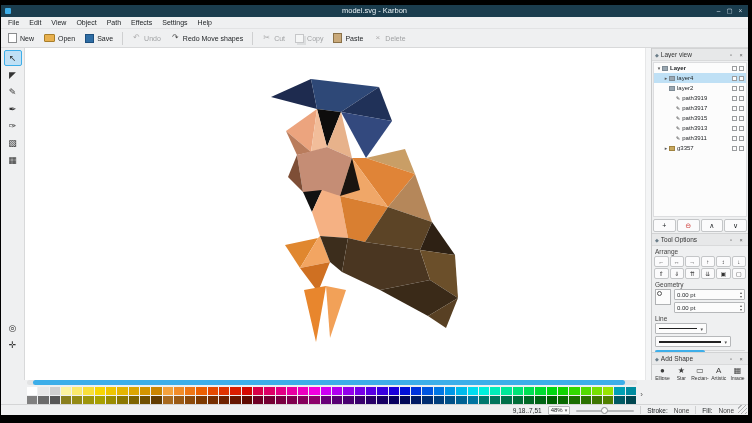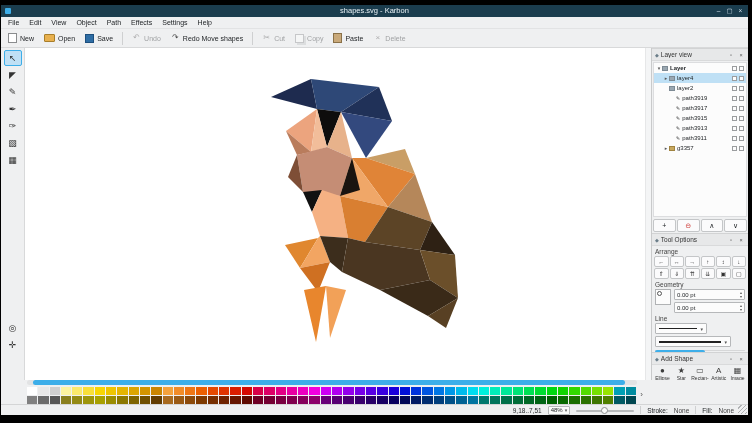--- a/index.html
+++ b/index.html
@@ -133,21 +133,21 @@
   #art-svg{position:absolute;left:0;top:0;width:752px;height:423px;pointer-events:none;z-index:4;}
 </style>
 </head>
 <body>
 
 <div class="screen">
   <div class="window">
 
     <div class="titlebar">
       <div class="app-icon"></div>
-      <span class="title-text">shapes.svg - Karbon</span>
+      <span class="title-text">model.svg - Karbon</span>
       <div class="window-controls">
           <span class="win-btn">–</span>
           <span class="win-btn">▢</span>
           <span class="win-btn">×</span>
         </div>
     </div>
 
     <div class="menubar">
         <div class="menu-item">File</div>
         <div class="menu-item">Edit</div>

